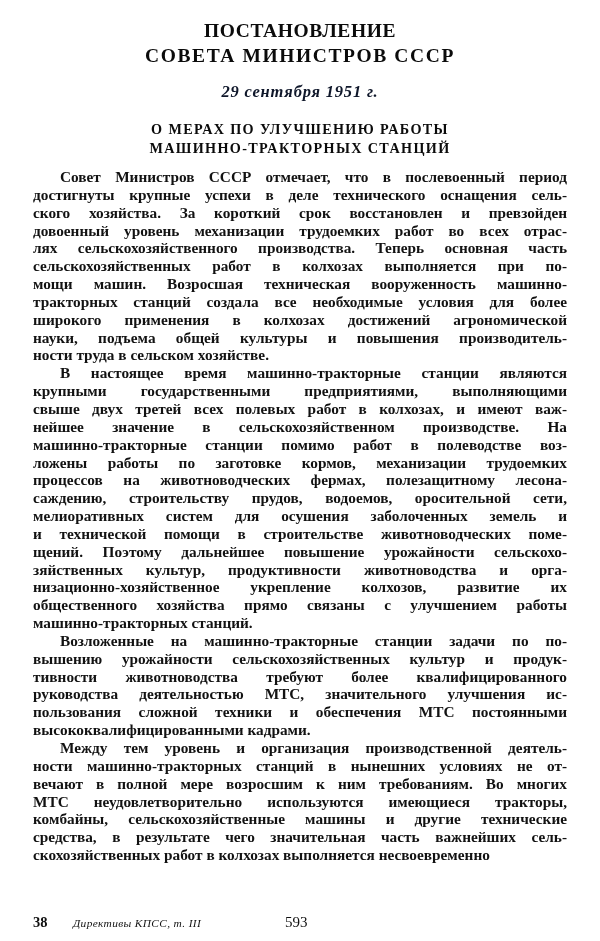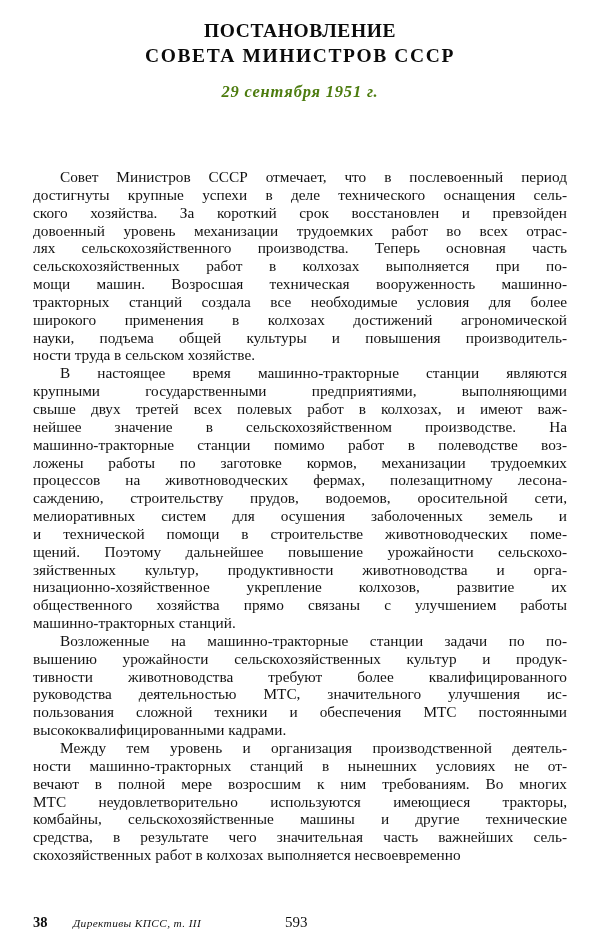--- a/index.html
+++ b/index.html
@@ -41,21 +41,21 @@
   .title-line.l2 {
     letter-spacing: 1.6px;
   }
   .date-line {
     font-weight: bold;
     font-style: italic;
     font-size: 16.5px;
     line-height: 22px;
     letter-spacing: 0.8px;
     margin-top: 13px;
-    color: #4d7c0f;
+    color: #0f172a;
   }
   .subtitle-block {
     margin-top: 17px;
   }
   .subtitle-line {
     font-weight: bold;
     font-size: 14.2px;
     line-height: 19px;
     letter-spacing: 1.35px;
     color: #0b0b0b;
@@ -72,20 +72,21 @@
     display: block;
     font-size: 15.3px;
     line-height: 17.85px;
     height: 17.85px;
     color: #121212;
     white-space: nowrap;
     text-align: justify;
     text-align-last: justify;
     -webkit-hyphens: none;
     hyphens: none;
+    font-weight: bold;
   }
   
   .ln > span.j {
     display: block;
     text-align: justify;
     text-align-last: justify;
     white-space: normal;
   }
   
   .ln.last > span.j {
@@ -136,20 +137,24 @@
 </style>
 </head>
 <body>
 
 <div class="page">
 
   <div class="head-block">
     <div class="title-line l1">ПОСТАНОВЛЕНИЕ</div>
     <div class="title-line l2">СОВЕТА МИНИСТРОВ СССР</div>
     <div class="date-line">29 сентября 1951 г.</div>
+    <div class="subtitle-block">
+      <div class="subtitle-line">О МЕРАХ ПО УЛУЧШЕНИЮ РАБОТЫ</div>
+      <div class="subtitle-line">МАШИННО-ТРАКТОРНЫХ СТАНЦИЙ</div>
+    </div>
   </div>
 
   <div class="body-block" id="body-block">
       <div class="ln indent">
         <span class="j">Совет Министров СССР отмечает, что в послевоенный период</span>
       </div>
       <div class="ln">
         <span class="j">достигнуты крупные успехи в деле технического оснащения сель-</span>
       </div>
       <div class="ln">

